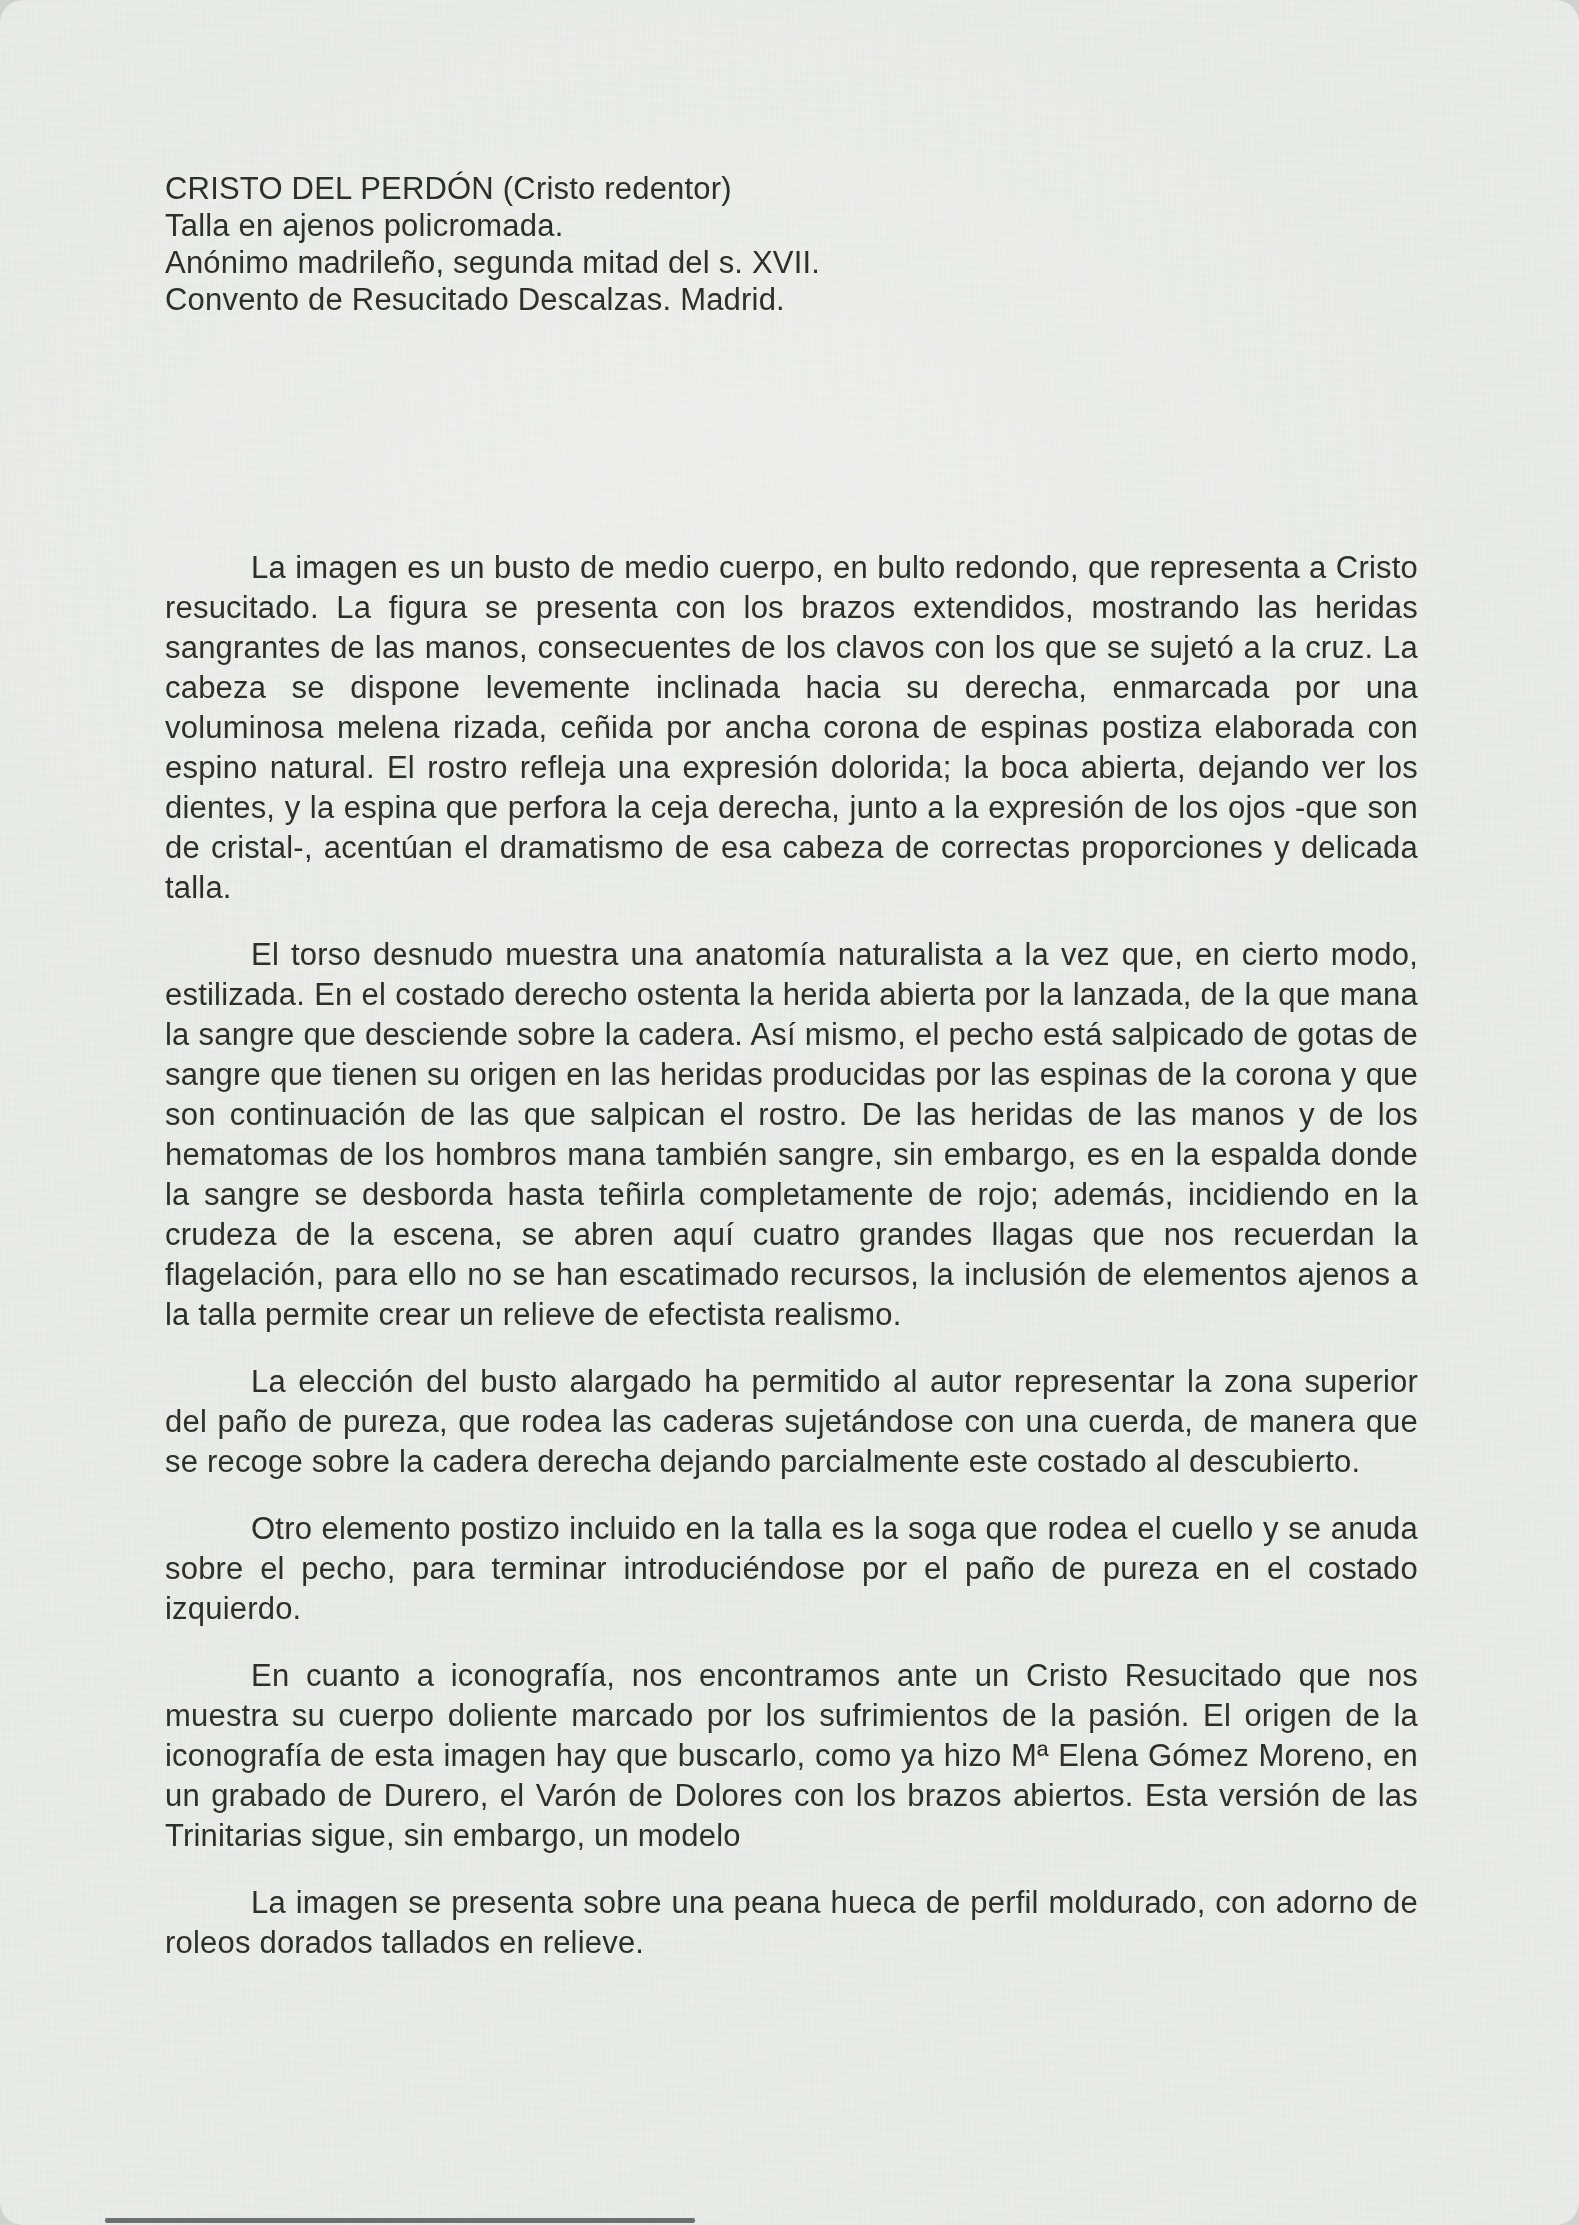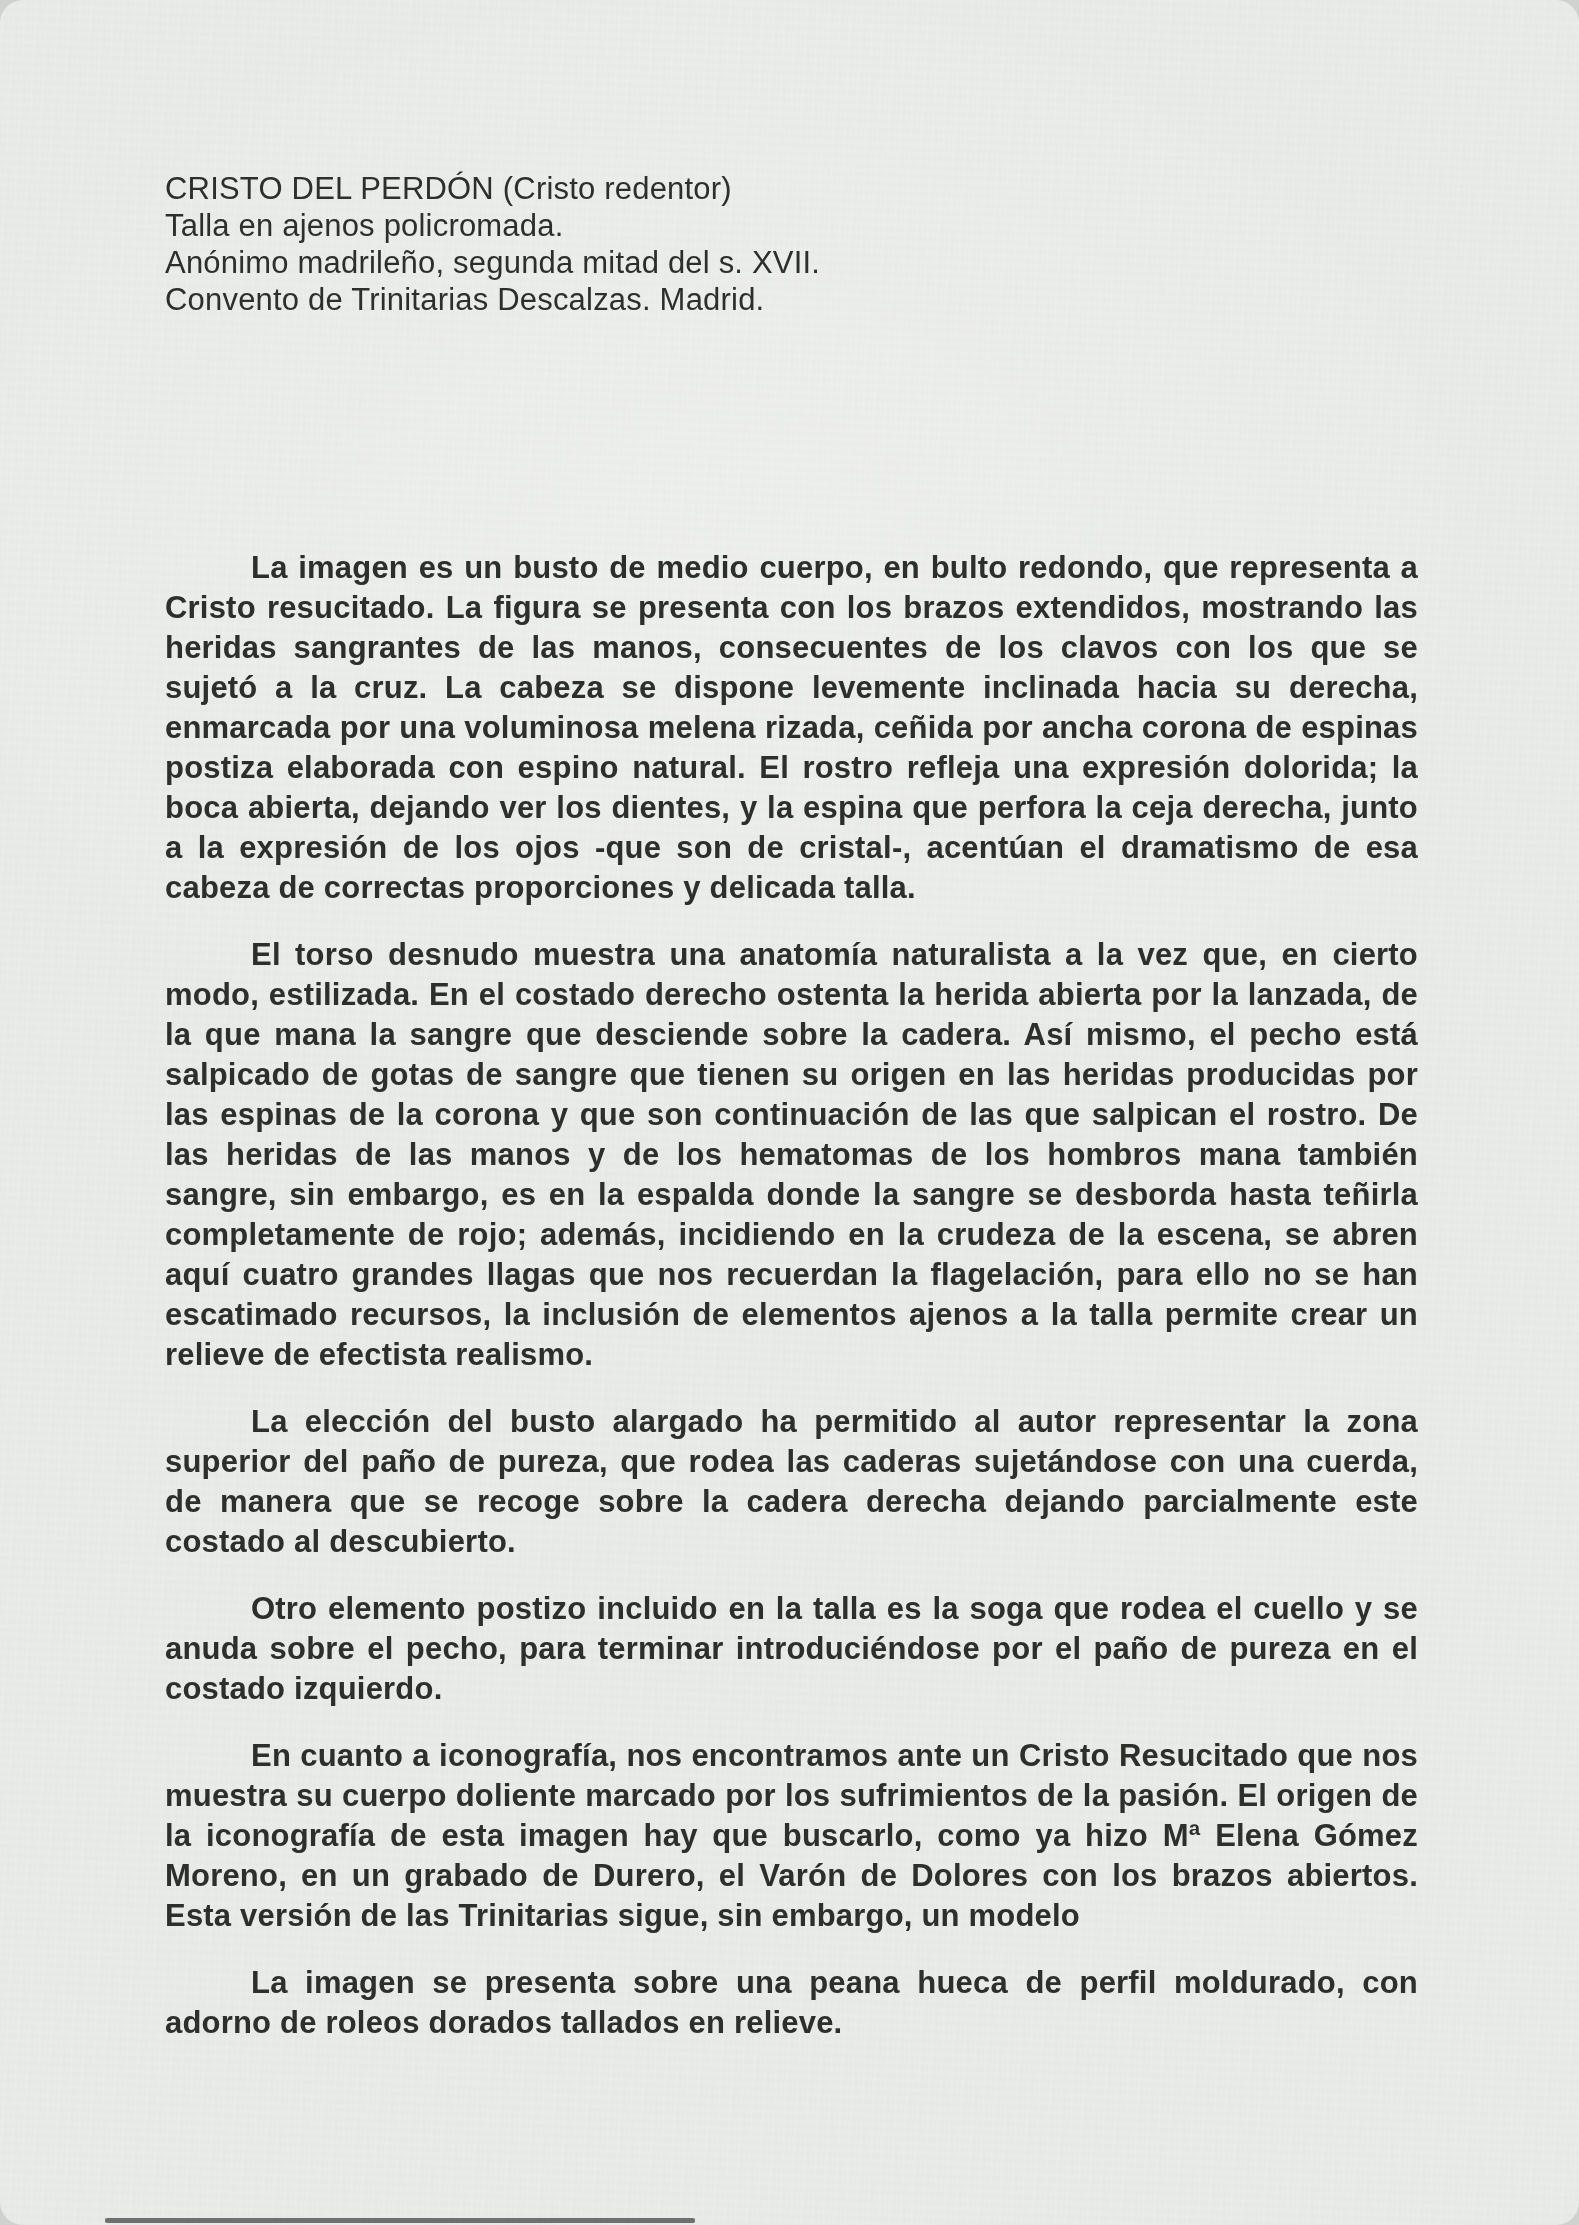--- a/index.html
+++ b/index.html
@@ -40,21 +40,20 @@
     left: 165px;
     width: 1253px;
     font-size: 31px;
     line-height: 40px;
     letter-spacing: 0.2px;
   }
   .body-text p {
     margin: 0 0 27px 0;
     text-align: justify;
     text-indent: 86px;
-    font-weight: bold;
   }
   .scan-line {
     position: absolute;
     left: 105px;
     bottom: 2px;
     width: 590px;
     height: 5px;
     background: #45474a;
     opacity: 0.75;
     border-radius: 2px;
@@ -63,21 +62,21 @@
 </style>
 </head>
 <body>
 
 <div class="page">
 
   <div class="header">
     <div>CRISTO DEL PERDÓN (Cristo redentor)</div>
     <div>Talla en ajenos policromada.</div>
     <div>Anónimo madrileño, segunda mitad del s. XVII.</div>
-    <div>Convento de Trinitarias Descalzas. Madrid.</div>
+    <div>Convento de Resucitado Descalzas. Madrid.</div>
   </div>
 
   <div class="body-text">
     <p>La imagen es un busto de medio cuerpo, en bulto redondo, que representa a Cristo resucitado. La figura se presenta con los brazos extendidos, mostrando las heridas sangrantes de las manos, consecuentes de los clavos con los que se sujetó a la cruz. La cabeza se dispone levemente inclinada hacia su derecha, enmarcada por una voluminosa melena rizada, ceñida por ancha corona de espinas postiza elaborada con espino natural. El rostro refleja una expresión dolorida; la boca abierta, dejando ver los dientes, y la espina que perfora la ceja derecha, junto a la expresión de los ojos -que son de cristal-, acentúan el dramatismo de esa cabeza de correctas proporciones y delicada talla.</p>
     <p>El torso desnudo muestra una anatomía naturalista a la vez que, en cierto modo, estilizada. En el costado derecho ostenta la herida abierta por la lanzada, de la que mana la sangre que desciende sobre la cadera. Así mismo, el pecho está salpicado de gotas de sangre que tienen su origen en las heridas producidas por las espinas de la corona y que son continuación de las que salpican el rostro. De las heridas de las manos y de los hematomas de los hombros mana también sangre, sin embargo, es en la espalda donde la sangre se desborda hasta teñirla completamente de rojo; además, incidiendo en la crudeza de la escena, se abren aquí cuatro grandes llagas que nos recuerdan la flagelación, para ello no se han escatimado recursos, la inclusión de elementos ajenos a la talla permite crear un relieve de efectista realismo.</p>
     <p>La elección del busto alargado ha permitido al autor representar la zona superior del paño de pureza, que rodea las caderas sujetándose con una cuerda, de manera que se recoge sobre la cadera derecha dejando parcialmente este costado al descubierto.</p>
     <p>Otro elemento postizo incluido en la talla es la soga que rodea el cuello y se anuda sobre el pecho, para terminar introduciéndose por el paño de pureza en el costado izquierdo.</p>
     <p>En cuanto a iconografía, nos encontramos ante un Cristo Resucitado que nos muestra su cuerpo doliente marcado por los sufrimientos de la pasión. El origen de la iconografía de esta imagen hay que buscarlo, como ya hizo Mª Elena Gómez Moreno, en un grabado de Durero, el Varón de Dolores con los brazos abiertos. Esta versión de las Trinitarias sigue, sin embargo, un modelo</p>
     <p>La imagen se presenta sobre una peana hueca de perfil moldurado, con adorno de roleos dorados tallados en relieve.</p>
   </div>

